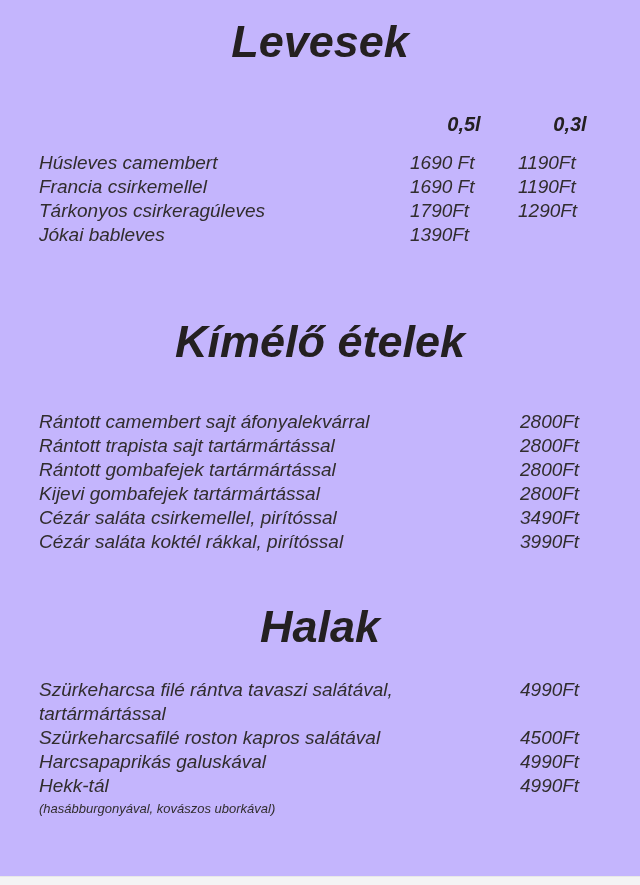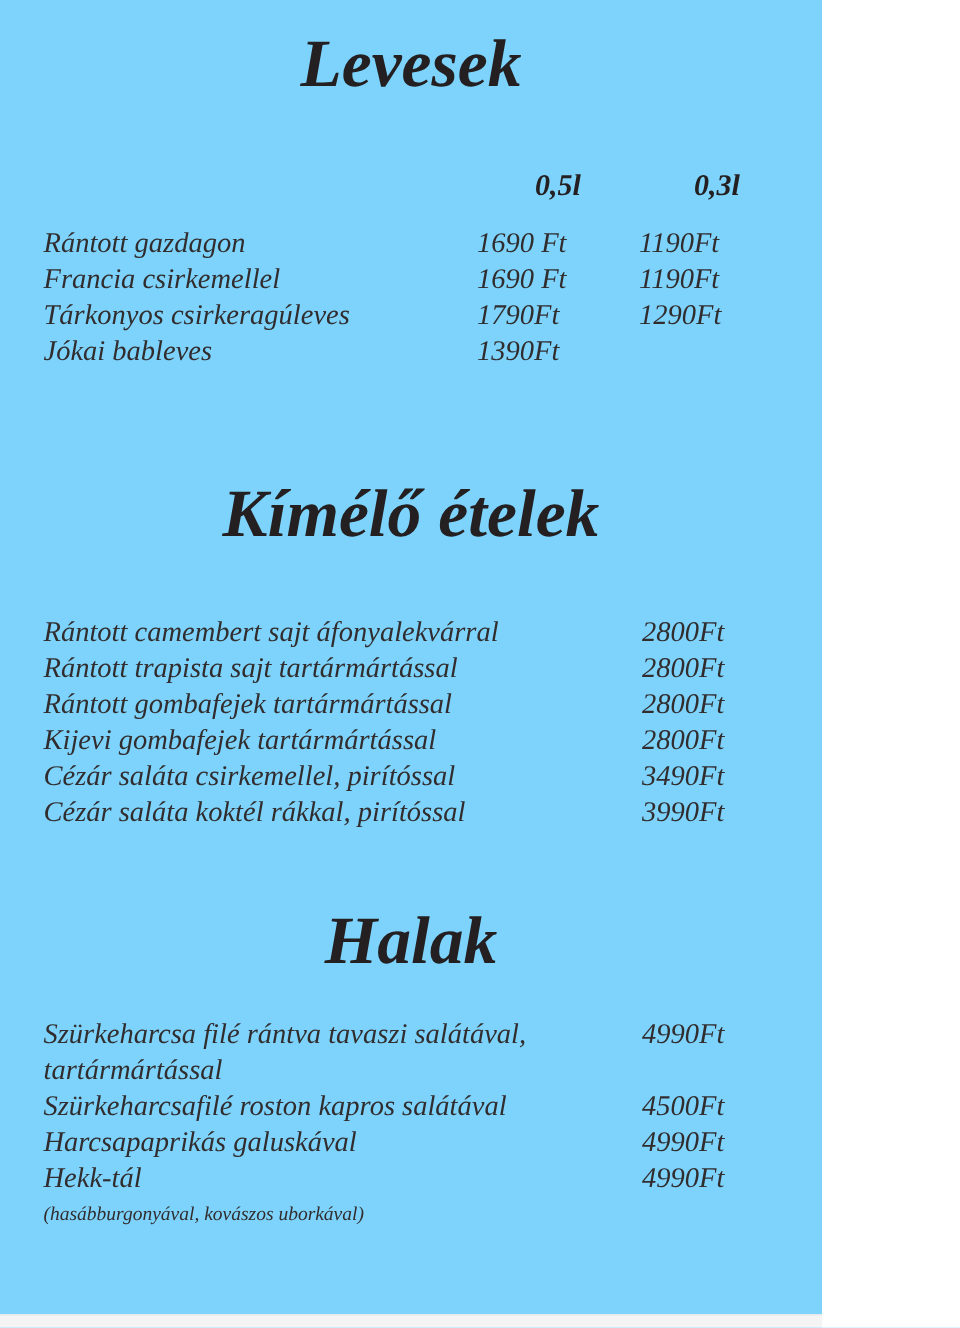--- a/index.html
+++ b/index.html
@@ -2,43 +2,43 @@
 <html><head>
 <meta charset="utf-8">
 <style>
   html, body {
     margin: 0;
     padding: 0;
     background: #ffffff;
   }
   .page {
     position: relative;
-    width: 548px;
+    width: 640px;
     height: 885px;
-    background: #7dd3fc;
+    background: #c4b5fd;
     overflow: hidden;
-    font-family: Liberation Serif, serif;
+    font-family: Liberation Sans, sans-serif;
     font-style: italic;
     color: #312d2e;
   }
   .section-title {
     margin: 0;
     text-align: center;
     font-size: 45px;
     line-height: 54px;
     font-weight: bold;
     font-style: italic;
     color: #242021;
   }
   #title-levesek { padding-top: 15px; }
   #title-kimelo  { margin-top: 68px; }
   #title-halak   { margin-top: 46px; }
 
   .price-table {
-    padding: 0 18px 0 29px;
+    padding: 0 18px 0 39px;
     font-size: 19px;
     line-height: 24px;
   }
   #table-levesek .header-row { margin-top: 42px; line-height: 26px; }
   #rows-0 { margin-top: 14px; }
   #rows-1 { margin-top: 41px; }
   #rows-2 { margin-top: 24px; }
 
   .row {
     display: grid;
@@ -79,21 +79,21 @@
   <h1 class="section-title" id="title-levesek">Levesek</h1>
 
   <div class="price-table" id="table-levesek">
     <div class="row cols-3 header-row">
       <span class="cell name"></span>
       <span class="cell col-header">0,5l</span>
       <span class="cell col-header">0,3l</span>
     </div>
     <div id="rows-0">
         <div class="row cols-3">
-          <span class="cell name-cell"><span class="name">Rántott gazdagon</span></span>
+          <span class="cell name-cell"><span class="name">Húsleves camembert</span></span>
           <span class="cell price">1690 Ft</span>
           <span class="cell price">1190Ft</span>
         </div>
         <div class="row cols-3">
           <span class="cell name-cell"><span class="name">Francia csirkemellel</span></span>
           <span class="cell price">1690 Ft</span>
           <span class="cell price">1190Ft</span>
         </div>
         <div class="row cols-3">
           <span class="cell name-cell"><span class="name">Tárkonyos csirkeragúleves</span></span>

